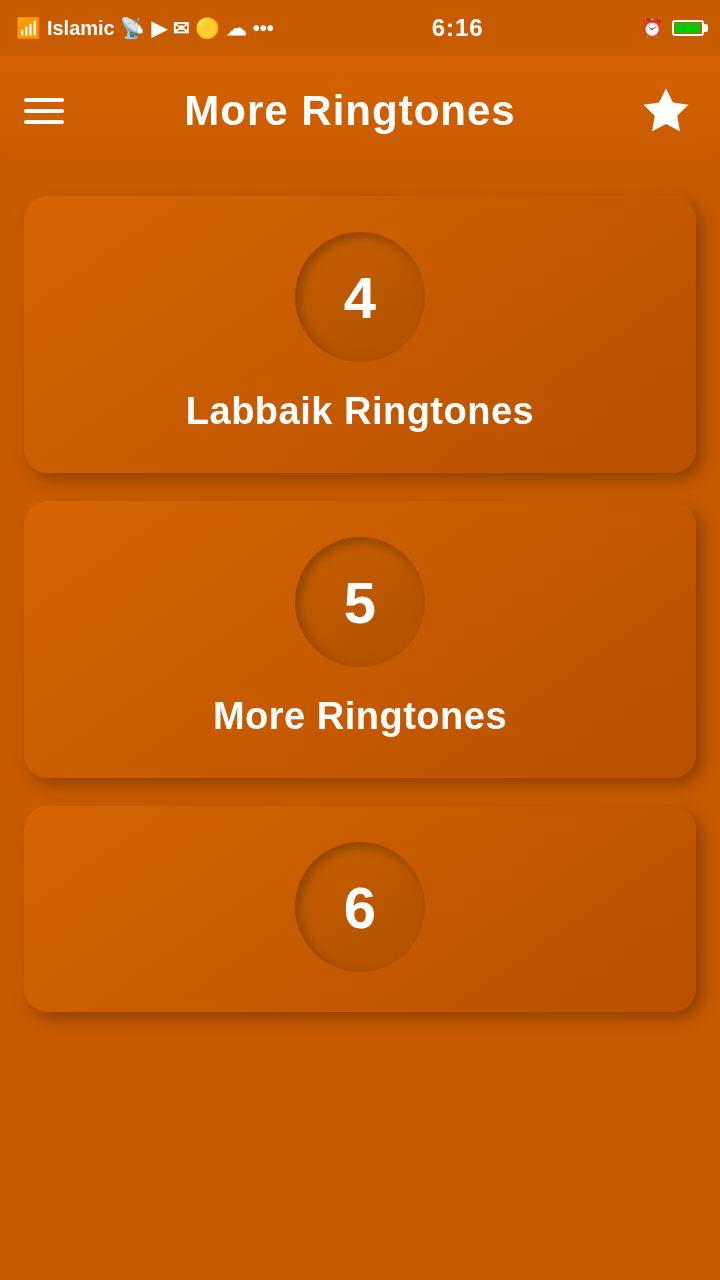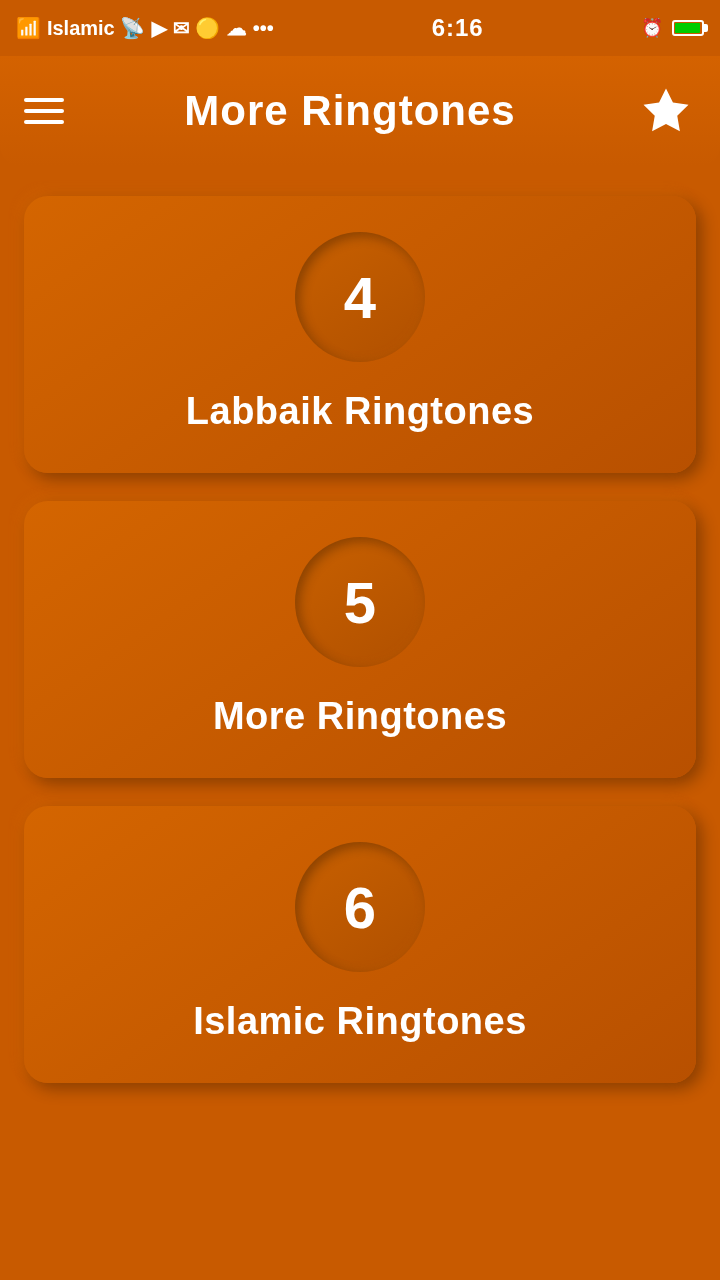--- a/index.html
+++ b/index.html
@@ -224,16 +224,15 @@
     <div class="number-circle">
       <span>5</span>
     </div>
     <span class="card-label">More Ringtones</span>
   </div>
 
   <div class="ringtone-card">
     <div class="number-circle">
       <span>6</span>
     </div>
-    <span class="card-label">Islamic Ringtones</span>
   </div>
 
 </div>
 
 </body></html>

